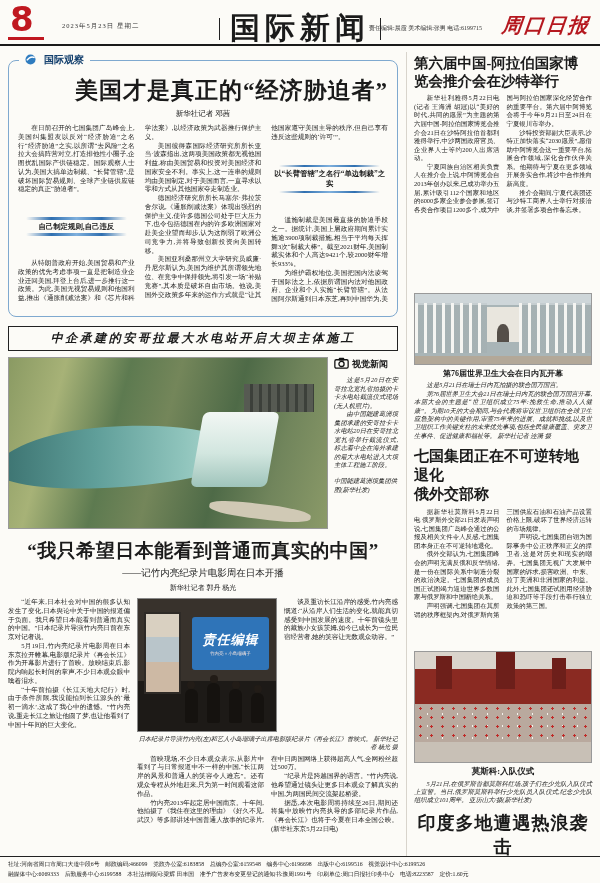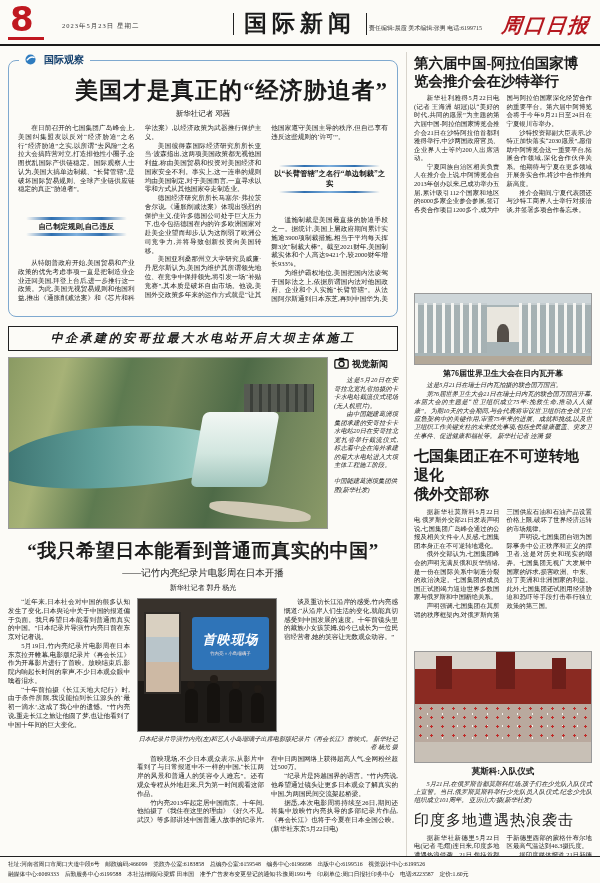--- a/index.html
+++ b/index.html
@@ -7,21 +7,21 @@
   .page{position:relative;width:600px;height:883px;margin:0 auto;background:#fcfbf7;color:#1b1b1b;
         font-family:"Liberation Serif",serif;overflow:hidden;}
   
   .hdr{position:relative;height:46px;padding:4px 8px 0 8px;border-bottom:2px solid #1a1a1a;}
   .pagenum{position:absolute;left:10px;top:2px;font-size:34px;font-weight:900;color:#c01820;
            font-family:"DejaVu Sans",sans-serif;line-height:1;}
   .pagenum::after{content:"";position:absolute;left:-2px;bottom:-4px;width:36px;height:3px;background:#c01820;}
   .hdr-date{position:absolute;left:62px;top:22px;font-size:6.5px;color:#333;letter-spacing:1px;}
   .hdr-title{position:absolute;left:50%;top:8px;transform:translateX(-50%);display:flex;align-items:center;gap:10px;}
   .hdr-title .bar{width:0;height:22px;border-left:1.5px solid #222;}
-  .hdr-title .t{font-size:23px;font-weight:900;letter-spacing:5px;font-family:"Liberation Serif",serif;}
+  .hdr-title .t{font-size:30px;font-weight:900;letter-spacing:5px;font-family:"Liberation Serif",serif;}
   .hdr-editors{position:absolute;right:118px;top:24px;font-size:6px;color:#333;}
   .masthead{position:absolute;right:10px;top:12px;font-size:20px;font-weight:900;color:#b5181f;
             font-style:italic;letter-spacing:2px;transform:skewX(-6deg);}
   
   .main{display:flex;gap:8px;padding:6px 8px 0 8px;}
   .colL{width:390px;flex:0 0 390px;}
   .colR{flex:1;border-left:1px solid #d8d4cc;padding-left:7px;}
   
   .obs{position:relative;border:1px solid #7fa9cf;border-radius:8px;margin-top:8px;padding:12px 9px 6px 9px;}
   .obs-tag{position:absolute;top:-8px;left:10px;background:#fcfbf7;display:flex;align-items:center;gap:8px;
@@ -103,21 +103,21 @@
   .m-t1{left:12%;top:4%;width:9%;height:30%;}
   .m-t2{left:46%;top:0;width:11%;height:34%;}
   .m-t3{left:78%;top:6%;width:8%;height:28%;}
   .m-crowd{position:absolute;top:48%;width:100%;height:34%;background:#b9a99e;
      background-image:radial-gradient(circle 2px,#c02a28 55%,rgba(0,0,0,0) 56%),radial-gradient(circle 1.6px,#f4f1ec 55%,rgba(0,0,0,0) 56%);
      background-size:11px 9px,15px 12px;background-position:0 0,5px 4px;}
   .m-pave{position:absolute;bottom:0;width:100%;height:18%;background:#c8c0b6;}
   .moscow-capt{font-size:8.5px;font-weight:900;text-align:center;margin:3px 0 2px 0;}
   .moscow-text{font-size:6.3px;line-height:1.34;text-align:justify;font-style:italic;}
   .india{margin-top:6px;}
-  .india-head{font-size:15px;font-weight:400;margin:2px 0 4px 0;letter-spacing:1px;}
+  .india-head{font-size:18px;font-weight:700;text-align:center;margin:2px 0 4px 0;letter-spacing:1px;}
   .india .rbody{height:52px;}
   
   .footer{position:absolute;left:0;right:0;bottom:0;border-top:1.5px solid #222;padding:3px 8px 4px 8px;
           font-size:5.8px;line-height:1.6;color:#222;background:#fcfbf7;}
   .icon-globe{display:inline-block;}
   .cam{display:inline-block;}
 </style>
 </head>
 <body>
 
@@ -201,21 +201,21 @@
           <div class="jp-colA">
               <p class="para">“近年来,日本社会对中国的很多认知发生了变化,日本舆论中关于中国的报道偏于负面。我只希望日本能看到普通而真实的中国。”日本纪录片导演竹内亮日前在东京对记者说。</p>
               <p class="para">5月19日,竹内亮纪录片电影周在日本东京拉开帷幕,电影版纪录片《再会长江》作为开幕影片进行了首映。放映结束后,影院内响起长时间的掌声,不少日本观众眼中噙着泪水。</p>
               <p class="para">“十年前拍摄《长江天地大纪行》时,由于条件所限,我没能拍到长江源头的‘最初一滴水’,这成了我心中的遗憾。”竹内亮说,重走长江之旅让他圆了梦,也让他看到了中国十年间的巨大变化。</p>
             </div>
           <div class="jp-right">
             <div class="jp-toprow">
               <div class="movie">
                 <div class="movie-poster"></div>
                 <div class="movie-board">
-                  <span class="bt">首映现场</span>
+                  <span class="bt">责任编辑</span>
                   <span class="bs">竹内亮 × 小島瑠璃子</span>
                 </div>
                 <div class="person" style="left:34%;"></div>
                 <div class="person" style="left:50%;height:40px;"></div>
                 <div class="person" style="left:66%;"></div>
                 <div class="person" style="left:82%;height:30px;"></div>
               </div>
               <div class="jp-colC">
                   <p class="para">谈及重访长江沿岸的感受,竹内亮感慨道:“从沿岸人们生活的变化,就能真切感受到中国发展的速度。十年前镜头里的藏族小女孩茨姆,如今已成长为一位民宿经营者,她的笑容让无数观众动容。”</p>
                 </div>

